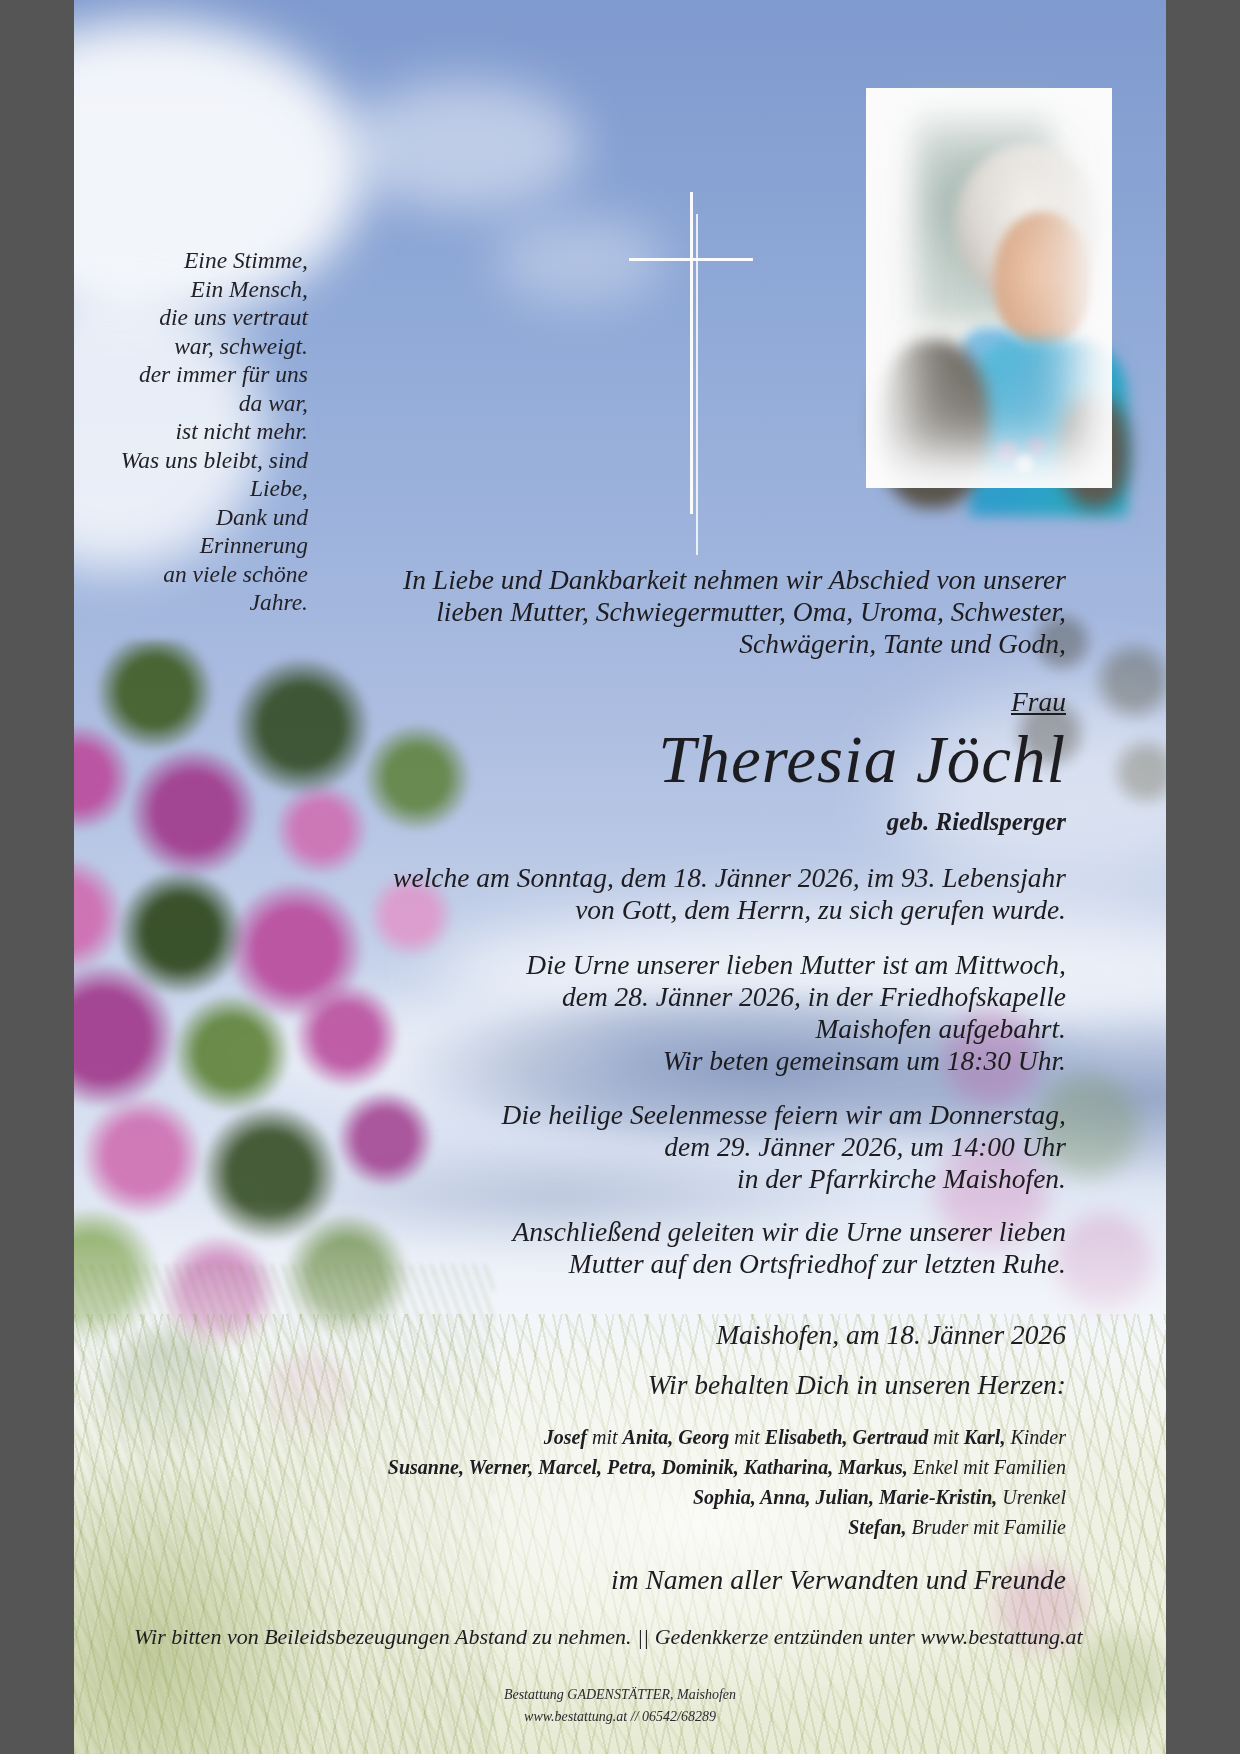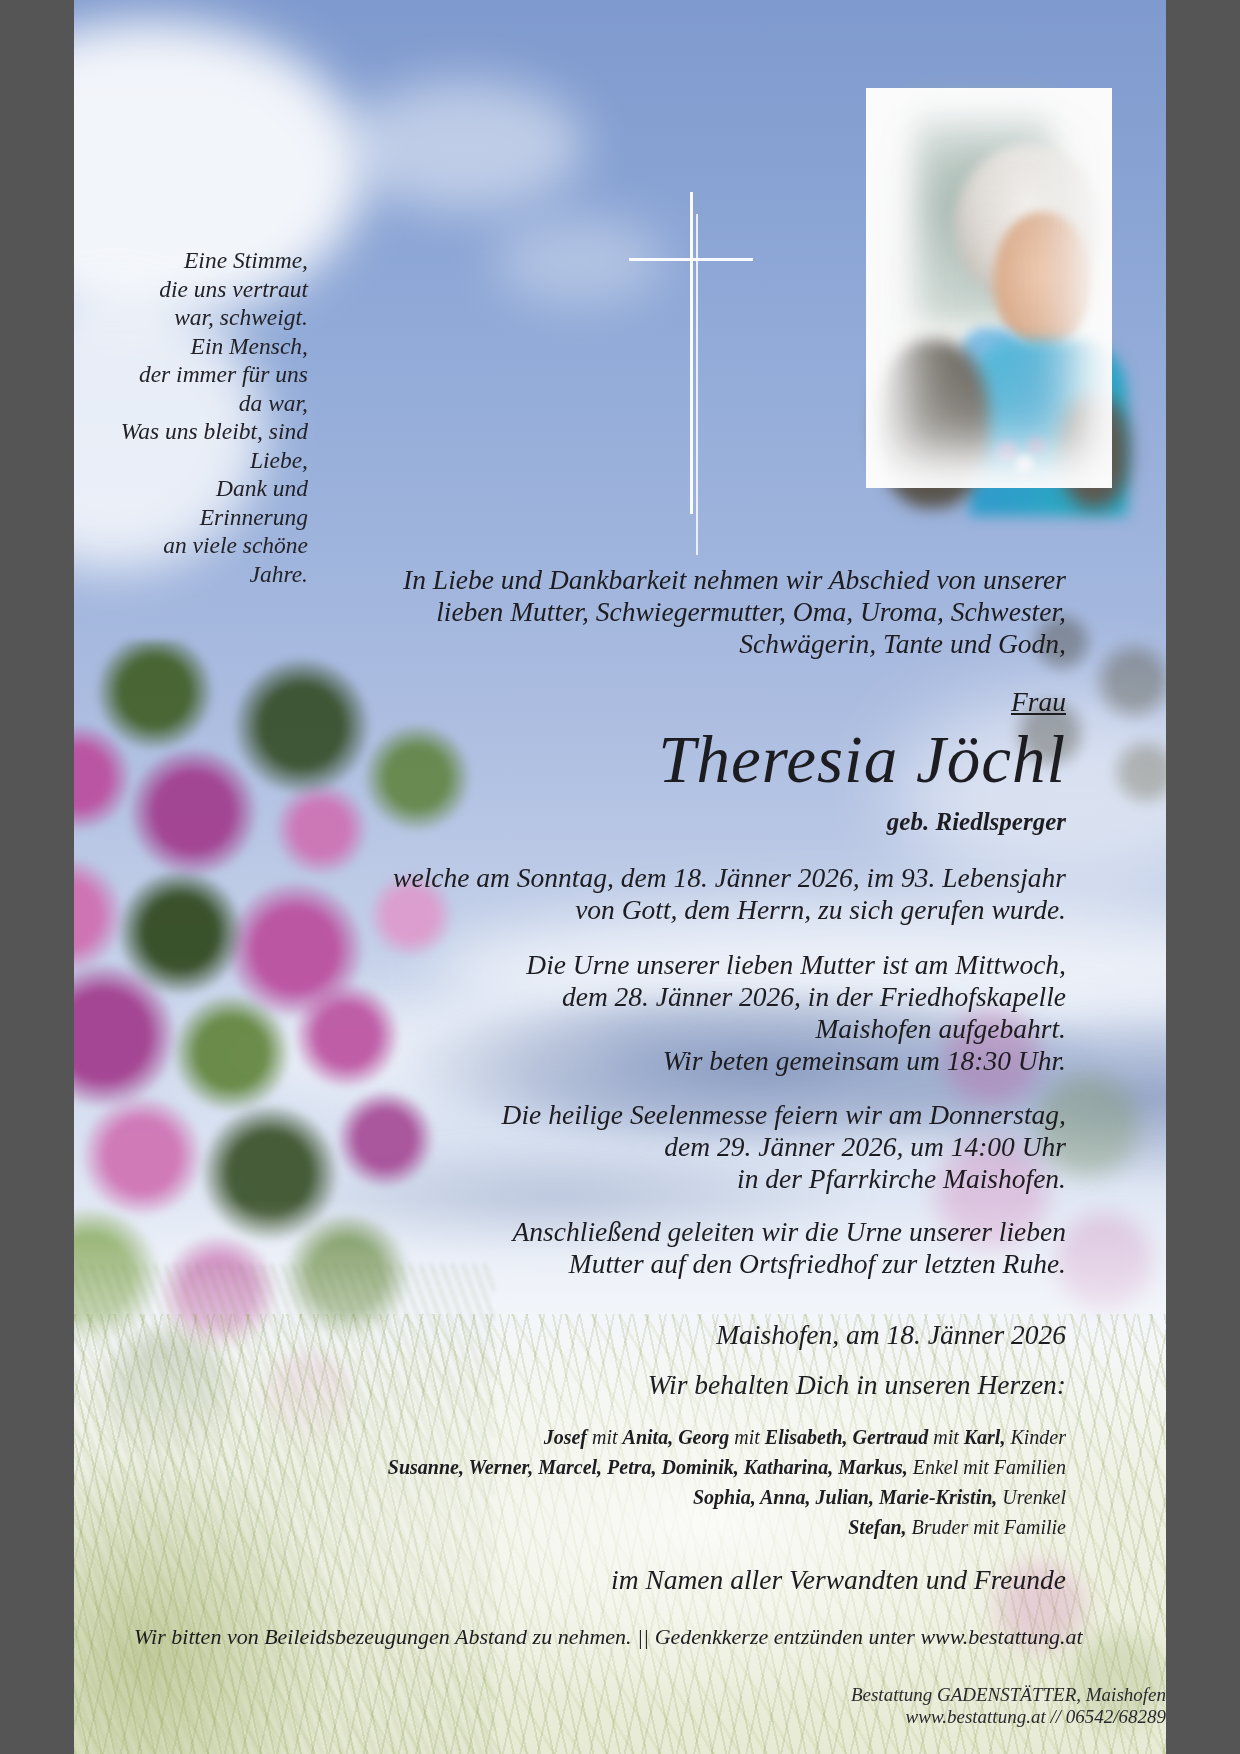--- a/index.html
+++ b/index.html
@@ -118,21 +118,21 @@
   .intro{top:564px;}
   .frau{top:686px;text-decoration:underline;}
   .name{top:718px;font-size:67px;line-height:82px;letter-spacing:1px;}
   .maiden{top:806px;font-size:25px;font-weight:bold;}
   .para-0{top:862px;font-family:Liberation Serif, serif;} .para-1{top:949px;} .para-2{top:1099px;} .para-3{top:1216px;}
   .dateline{top:1319px;}
   .keepsake{top:1369px;}
   .family{top:1422px;font-size:20px;line-height:30px;}
   .closing{top:1564px;}
   .notice{position:absolute;left:60px;right:60px;top:1624px;text-align:left;font-size:22px;line-height:26px;}
-  .footer{position:absolute;left:0;right:0;top:1684px;text-align:right;font-size:19px;line-height:22px;color:#2a2a2e;}
+  .footer{position:absolute;left:0;right:0;top:1684px;text-align:center;font-size:14px;line-height:22px;color:#2a2a2e;}
   .b{font-weight:bold;}
 </style>
 </head>
 <body>
 
 <div class="page">
 
   <div class="layer cloud c1"></div>
   <div class="layer cloud c2"></div>
   <div class="layer cloud c3"></div>
@@ -165,23 +165,24 @@
     <div class="ph ph-collar"></div>
     <div class="ph ph-shirt"></div>
     <div class="ph ph-cardigan"></div>
     <div class="ph ph-cardigan2"></div>
     <div class="ph ph-sprig"></div>
     <div class="ph ph-edge"></div>
   </div>
 
   <div class="poem">
       <div>Eine Stimme,</div>
+      <div>Ein Mensch,</div>
       <div>die uns vertraut war, schweigt.</div>
-      <div>Ein Mensch,</div>
       <div>der immer für uns da war,</div>
+      <div>ist nicht mehr.</div>
       <div>Was uns bleibt, sind Liebe,</div>
       <div>Dank und Erinnerung</div>
       <div>an viele schöne Jahre.</div>
     </div>
 
   <div class="tblock intro">
       <div>In Liebe und Dankbarkeit nehmen wir Abschied von unserer</div>
       <div>lieben Mutter, Schwiegermutter, Oma, Uroma, Schwester,</div>
       <div>Schwägerin, Tante und Godn,</div>
     </div>

